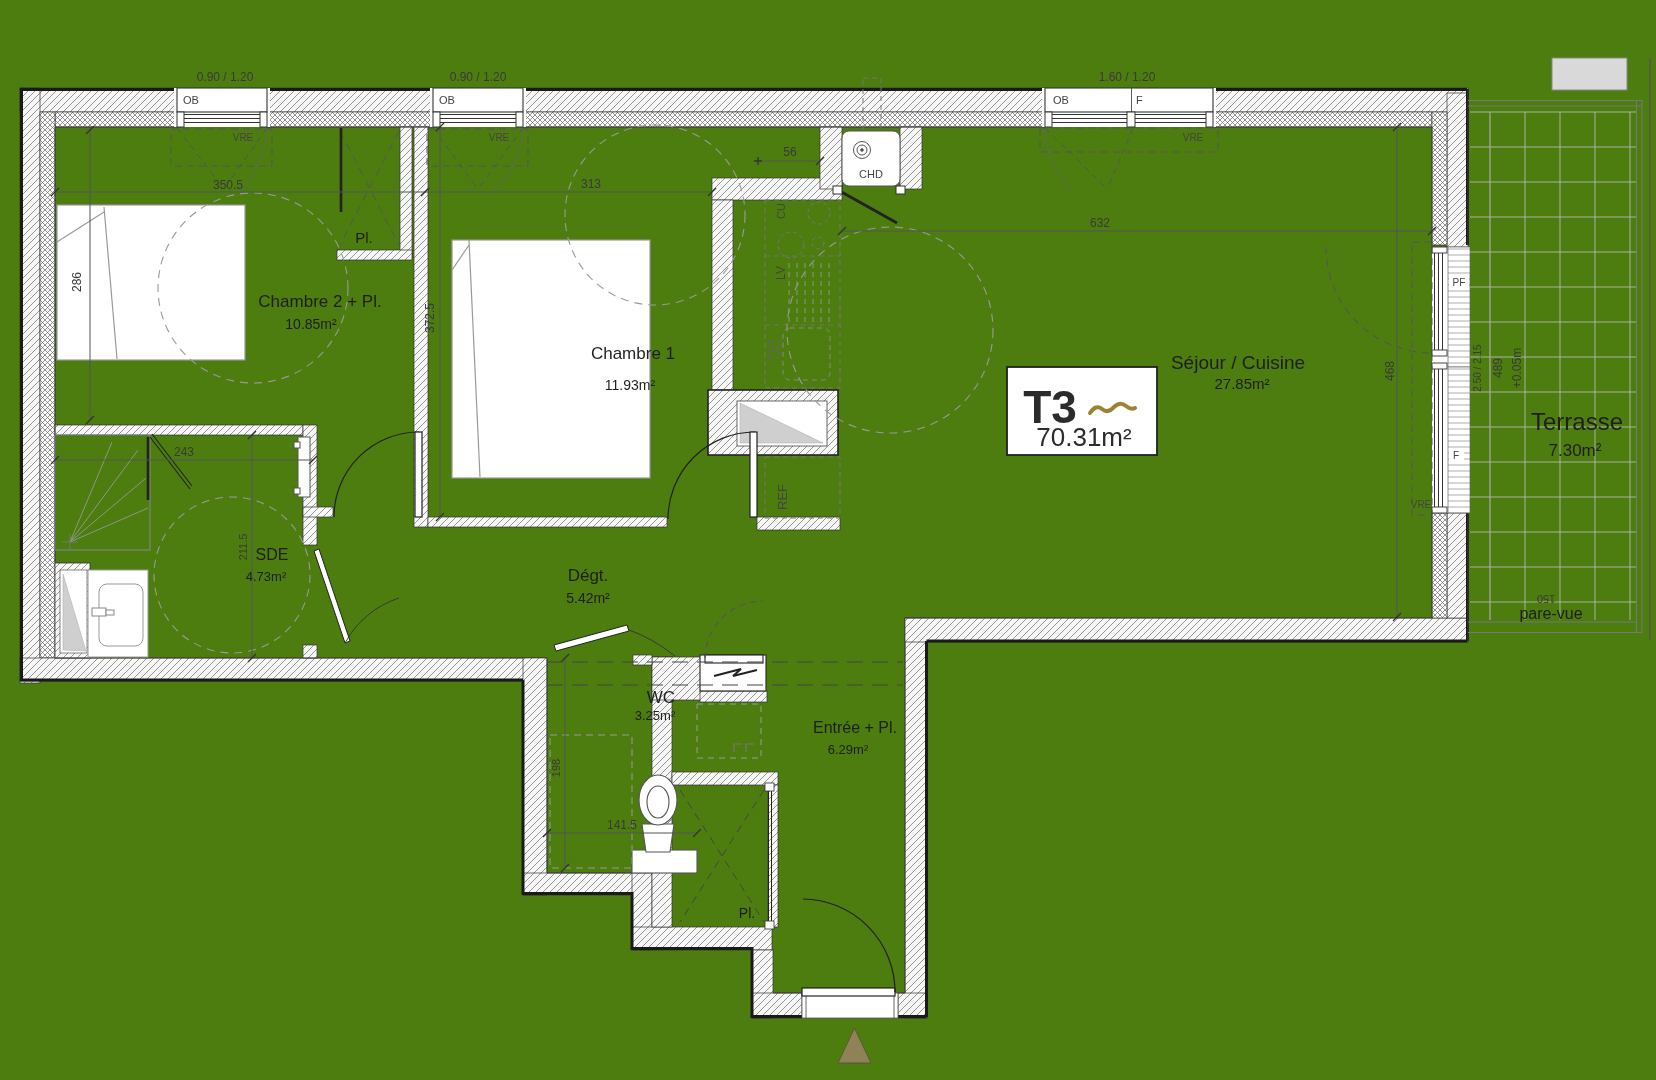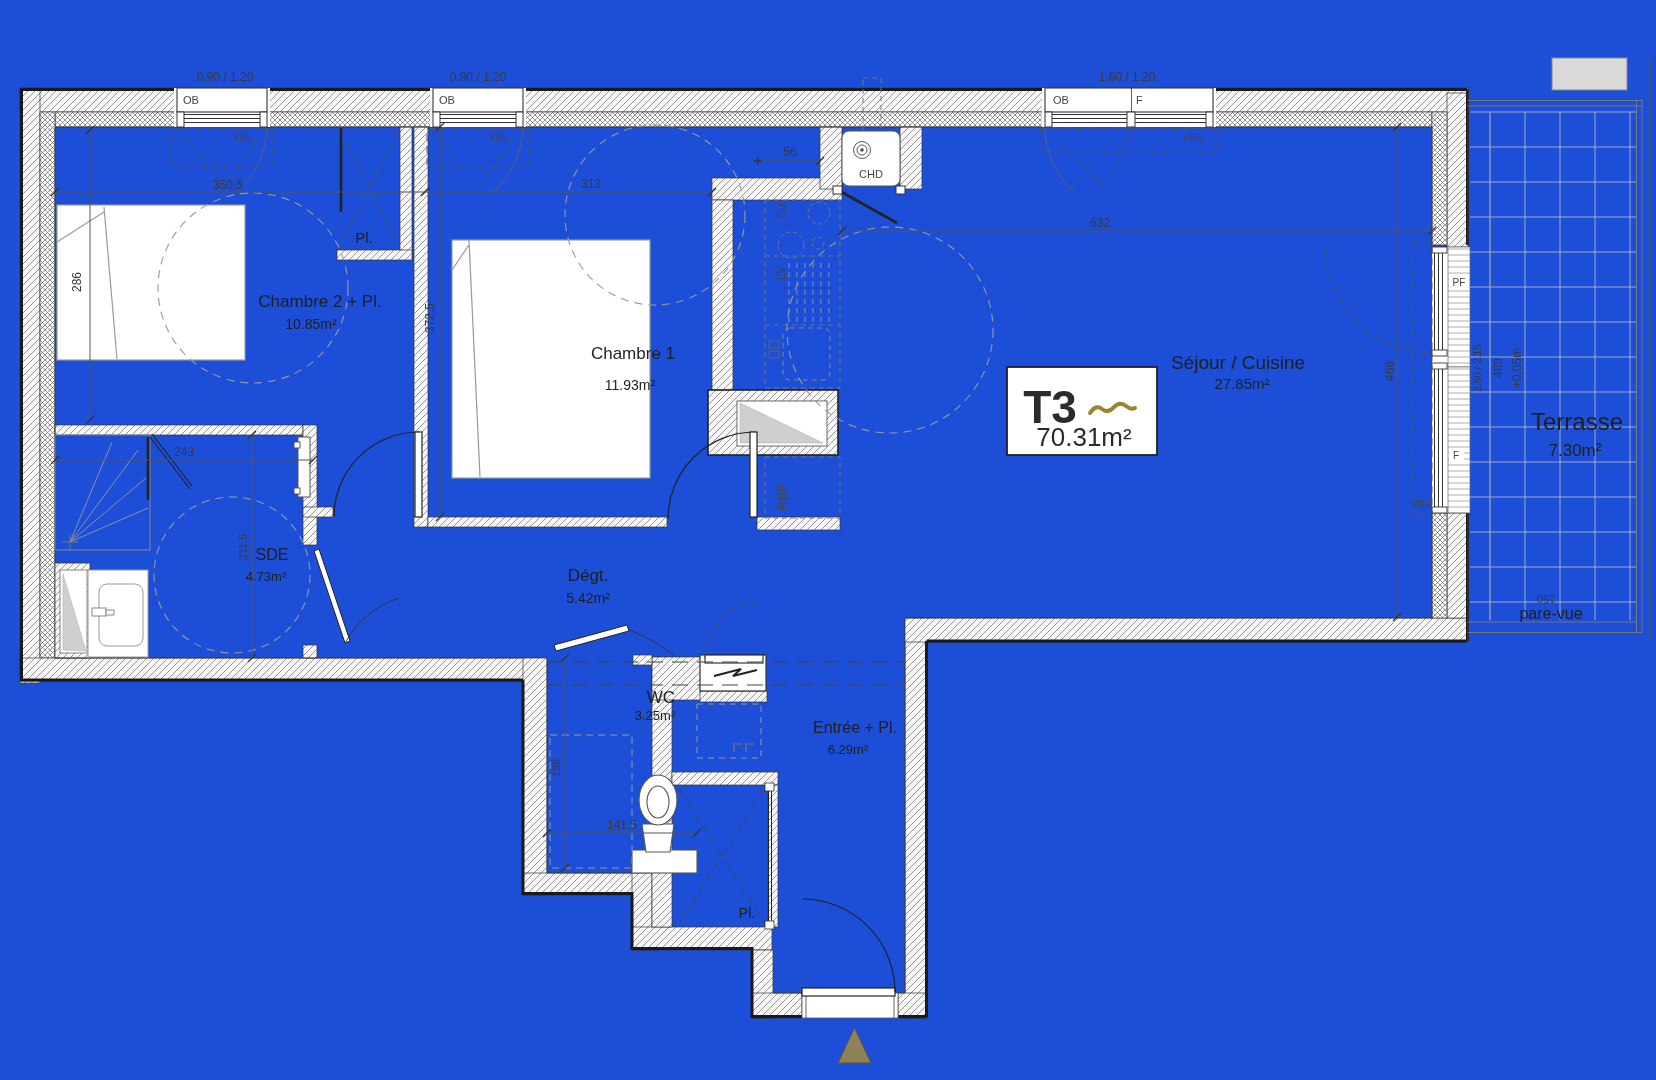--- a/index.html
+++ b/index.html
@@ -1,16 +1,16 @@
 <!DOCTYPE html>
 <html><head>
 <meta charset="utf-8">
 <style>
   html,body{margin:0;padding:0;background:#fff;}
-  #stage{width:1656px;height:1080px;position:relative;background:#1d4ed8;overflow:hidden;
+  #stage{width:1656px;height:1080px;position:relative;background:#4d7c0f;overflow:hidden;
          font-family:"Liberation Sans", sans-serif;}
   svg{display:block}
   text{font-family:"Liberation Sans", sans-serif;fill:#2b2b2b;}
   .dim{fill:#3a3a3a;}
   .room{fill:#1f1f1f;}
   .small{fill:#444;}
 </style>
 </head>
 <body>
 

